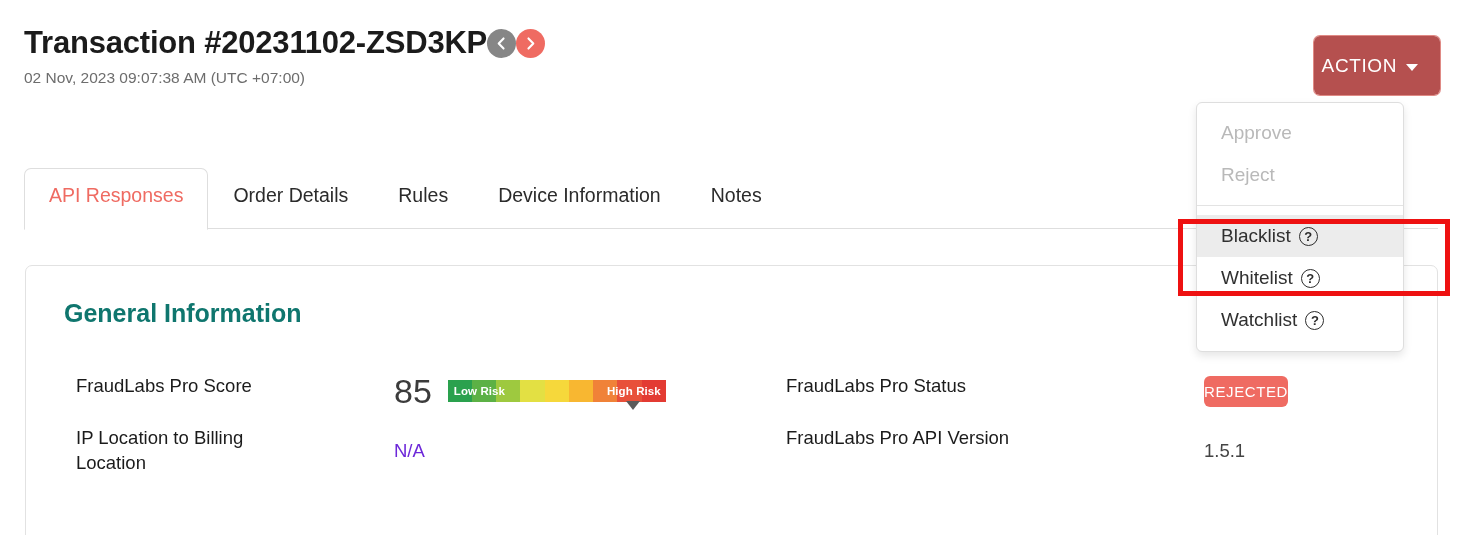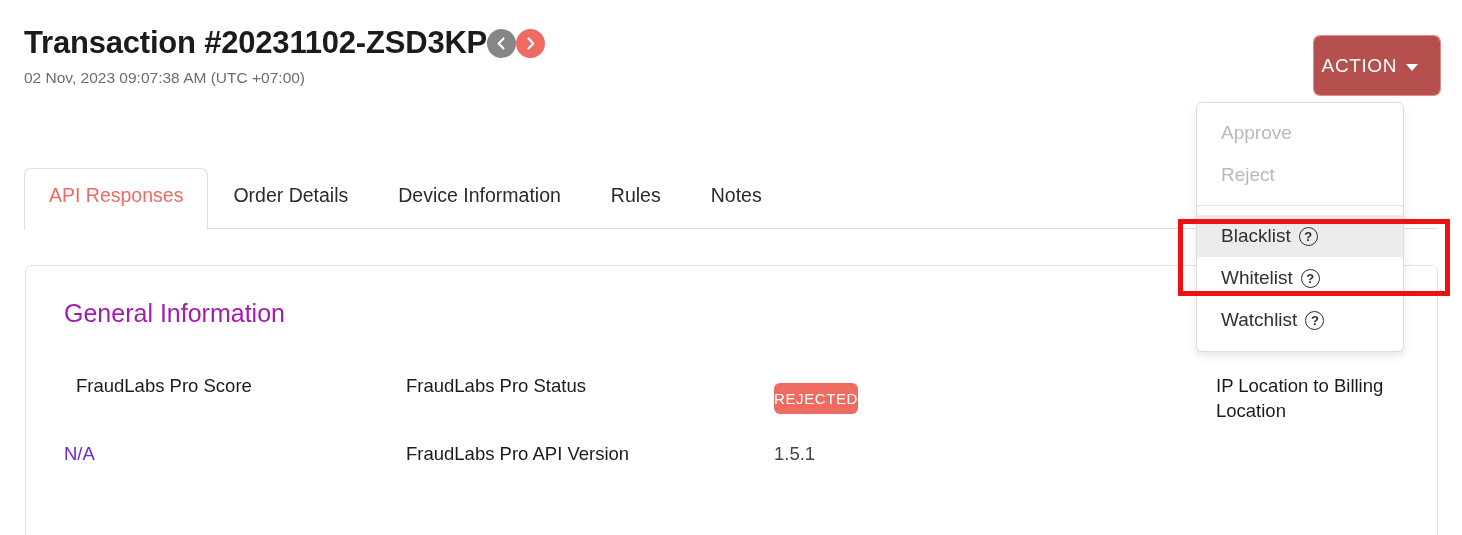--- a/index.html
+++ b/index.html
@@ -101,21 +101,21 @@
     margin-bottom: -1px; height: 62px;
   }
 
   
   .card {
     position: absolute; left: 25px; top: 265px; width: 1413px; height: 300px;
     background: #fff; border: 1px solid #e2e2e2; border-radius: 7px;
   }
   .card-inner { padding: 33px 38px 0 38px; }
   .section-title {
-    font-size: 25px; font-weight: normal; color: #a21caf; margin: 0 0 28px 0;
+    font-size: 25px; font-weight: bold; color: #0f766e; margin: 0 0 28px 0;
   }
   .info-grid { display: grid; grid-template-columns: 330px 380px 430px auto; margin-top: 37px; }
   .info-label {
     font-size: 18.5px; color: #1b1b1b; padding: 9px 10px 9px 12px;
     line-height: 1.35; max-width: 260px;
   }
   .info-value {
     font-size: 18.5px; color: #444; padding: 9px 0 9px 0;
     display: flex; align-items: center; gap: 16px;
   }
@@ -178,31 +178,50 @@
   <div class="btn-group">
     <button class="btn btn-action">
       <span>ACTION</span>
       <span class="caret"></span>
     </button>
   </div>
 
   <div class="tabstrip" id="tabstrip">
       <div class="tab active">API Responses</div>
       <div class="tab">Order Details</div>
+      <div class="tab">Rules</div>
       <div class="tab">Device Information</div>
-      <div class="tab">Rules</div>
       <div class="tab">Notes</div>
     </div>
 
   <div class="card">
     <div class="card-inner">
       <div class="section-title">General Information</div>
       <div class="info-grid">
 
         <div class="info-label">FraudLabs Pro Score</div>
+        <div class="info-value">
+          <span class="score-num">85</span>
+          <span class="gauge-wrap">
+            <span class="gauge" id="gauge-bands">
+                <span style="background: rgb(42, 161, 78);"></span>
+                <span style="background: rgb(92, 177, 69);"></span>
+                <span style="background: rgb(158, 201, 63);"></span>
+                <span style="background: rgb(227, 224, 67);"></span>
+                <span style="background: rgb(246, 216, 59);"></span>
+                <span style="background: rgb(248, 183, 49);"></span>
+                <span style="background: rgb(240, 130, 56);"></span>
+                <span style="background: rgb(232, 80, 58);"></span>
+                <span style="background: rgb(227, 59, 51);"></span>
+              </span>
+            <span class="gauge-label low">Low Risk</span>
+            <span class="gauge-label high">High Risk</span>
+            <span class="gauge-pointer" id="gauge-pointer" style="left: 85%;"></span>
+          </span>
+        </div>
         <div class="info-label">FraudLabs Pro Status</div>
         <div class="info-value badge-cell">
           <span class="badge">REJECTED</span>
         </div>
 
         <div class="info-label">IP Location to Billing Location</div>
         <div class="info-value muted">N/A</div>
         <div class="info-label">FraudLabs Pro API Version</div>
         <div class="info-value">1.5.1</div>
 

